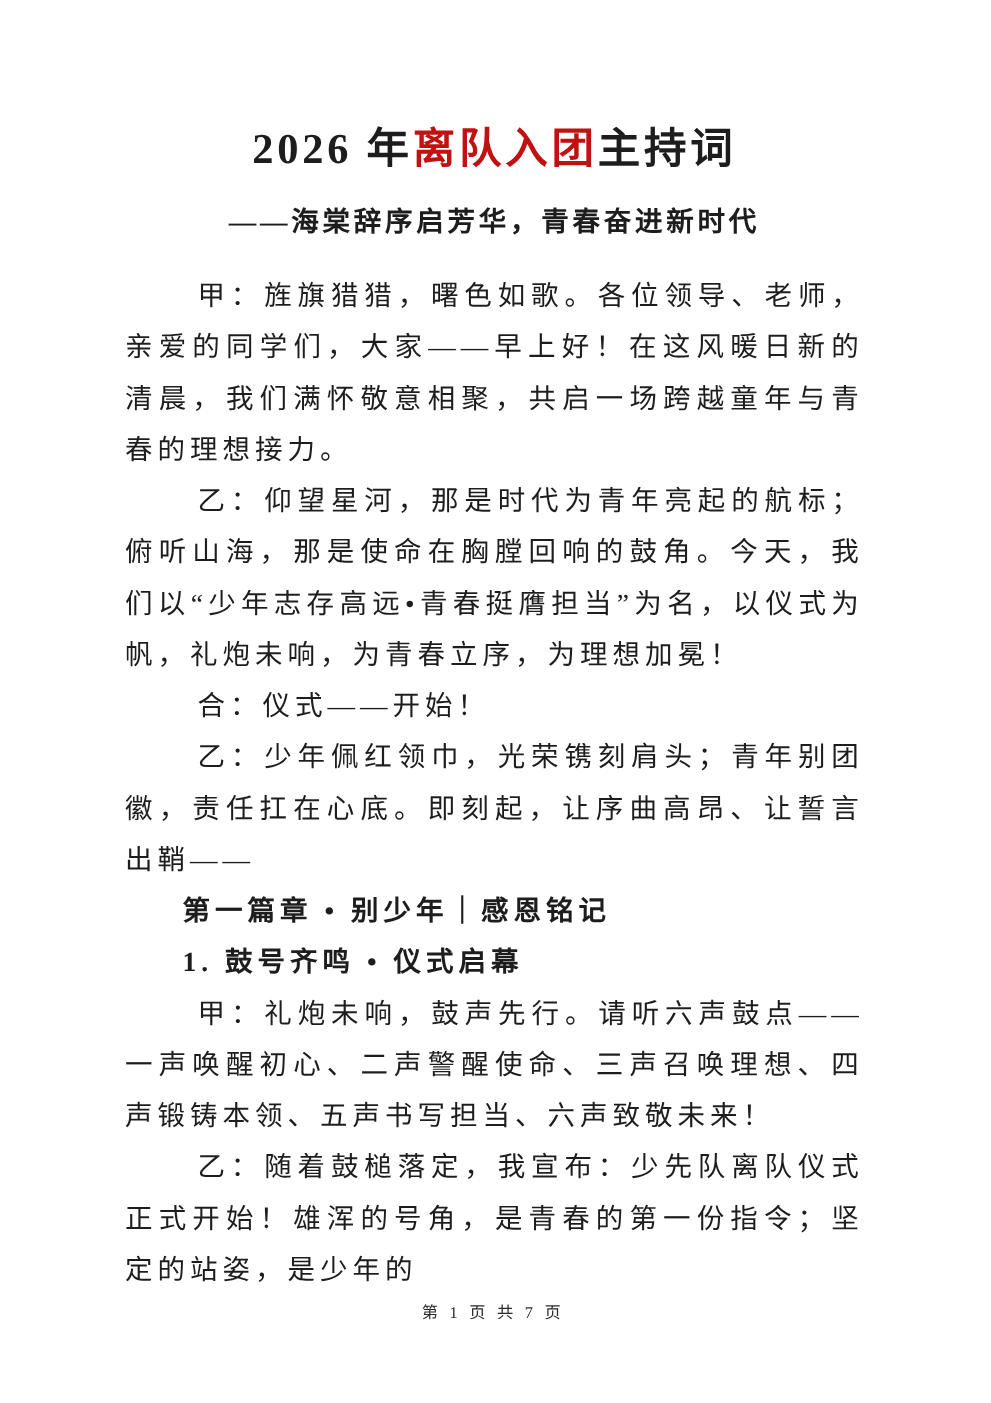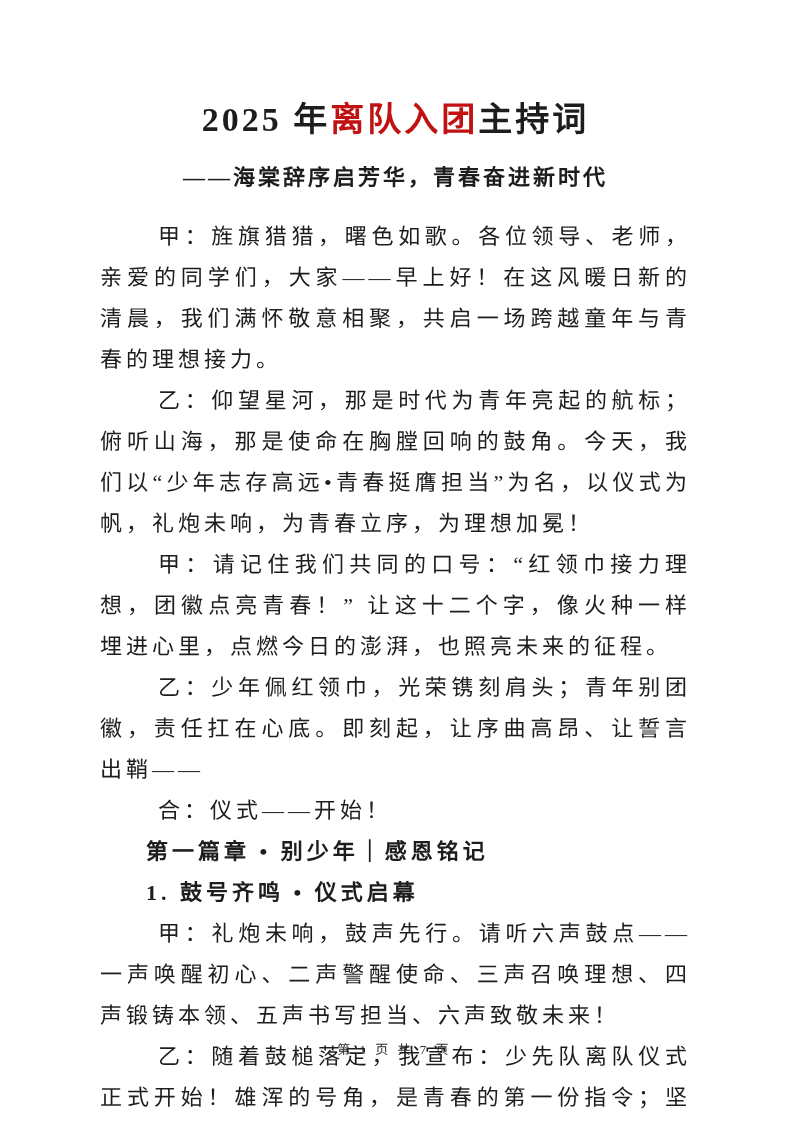--- a/index.html
+++ b/index.html
@@ -69,33 +69,32 @@
     font-size: 13px;
     letter-spacing: 3px;
     color: #2a2a2a;
   }
 </style>
 </head>
 <body>
 
 <div class="page">
 
-  <h1 class="doc-title"><span>2025 年</span><span class="red">离队入团</span><span>主持词</span></h1>
+  <h1 class="doc-title"><span>2026 年</span><span class="red">离队入团</span><span>主持词</span></h1>
 
   <h2 class="doc-subtitle">——海棠辞序启芳华，青春奋进新时代</h2>
 
   <p class="para">甲：旌旗猎猎，曙色如歌。各位领导、老师，亲爱的同学们，大家——早上好！在这风暖日新的清晨，我们满怀敬意相聚，共启一场跨越童年与青春的理想接力。</p>
 
   <p class="para">乙：仰望星河，那是时代为青年亮起的航标；俯听山海，那是使命在胸膛回响的鼓角。今天，我们以“少年志存高远•青春挺膺担当”为名，以仪式为帆，礼炮未响，为青春立序，为理想加冕！</p>
 
-  <p class="para">甲：请记住我们共同的口号：“红领巾接力理想，团徽点亮青春！” 让这十二个字，像火种一样埋进心里，点燃今日的澎湃，也照亮未来的征程。</p>
+
+  <p class="para">合：仪式——开始！</p>
 
   <p class="para">乙：少年佩红领巾，光荣镌刻肩头；青年别团徽，责任扛在心底。即刻起，让序曲高昂、让誓言出鞘——</p>
-
-  <p class="para">合：仪式——开始！</p>
 
   <h3 class="heading-chapter">第一篇章 • 别少年｜感恩铭记</h3>
 
   <h4 class="heading-item">1. 鼓号齐鸣 • 仪式启幕</h4>
 
   <p class="para">甲：礼炮未响，鼓声先行。请听六声鼓点——一声唤醒初心、二声警醒使命、三声召唤理想、四声锻铸本领、五声书写担当、六声致敬未来！</p>
 
   <p class="para">乙：随着鼓槌落定，我宣布：少先队离队仪式正式开始！雄浑的号角，是青春的第一份指令；坚定的站姿，是少年的</p>
 
   <div class="page-footer">第 1 页 共 7 页</div>

